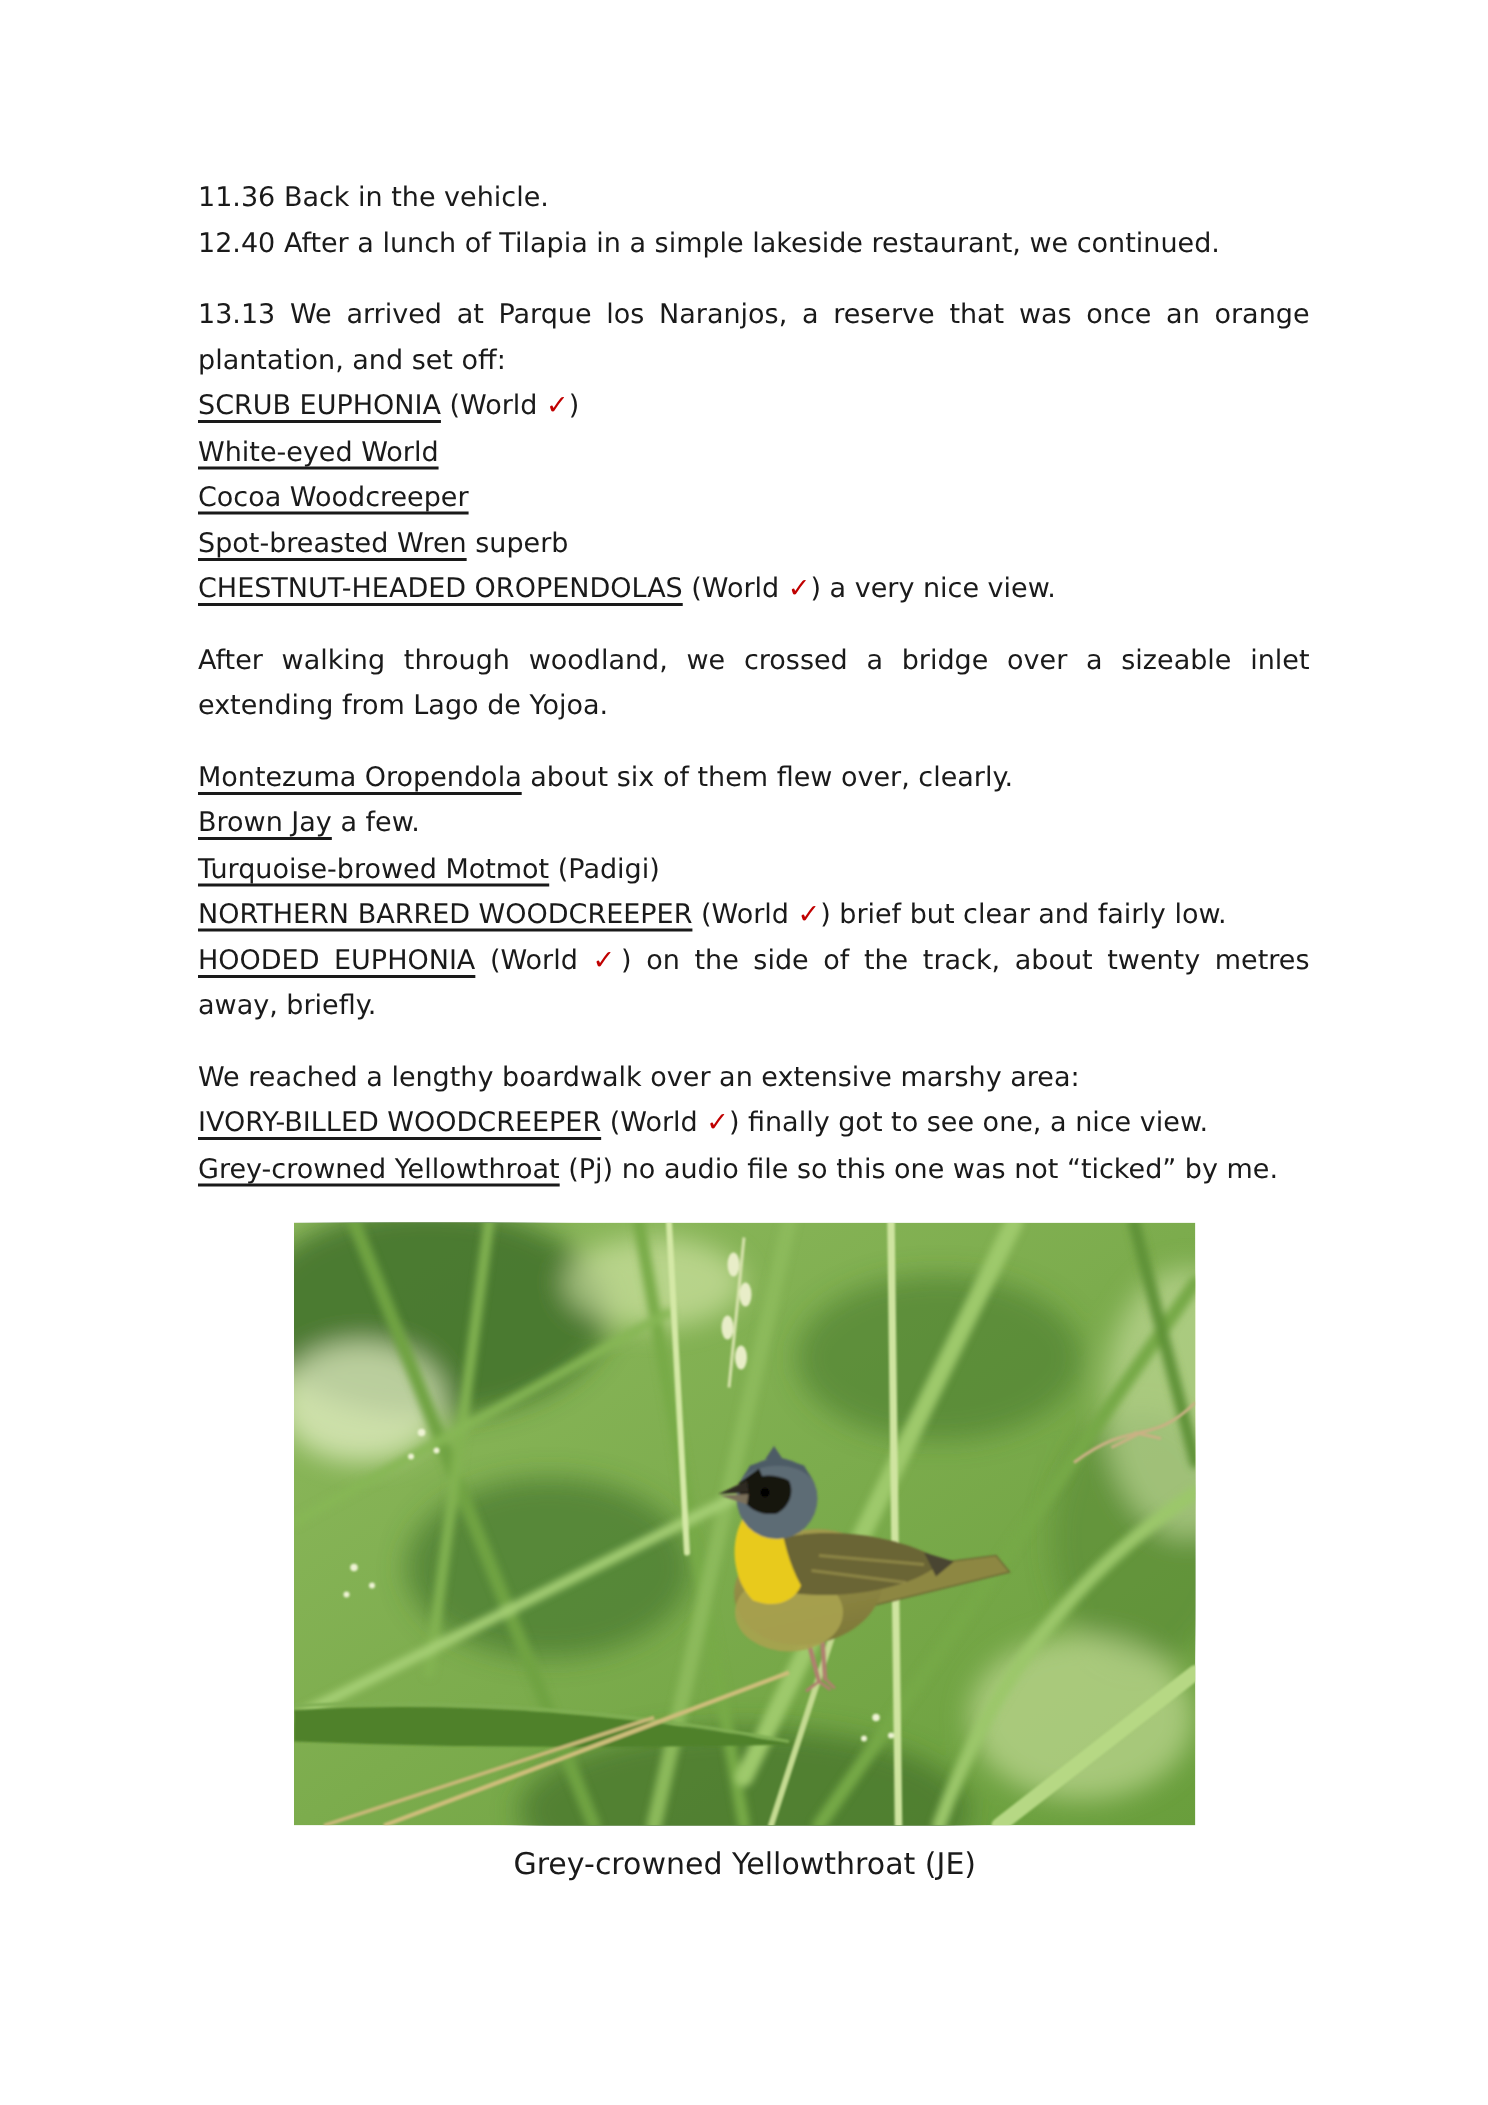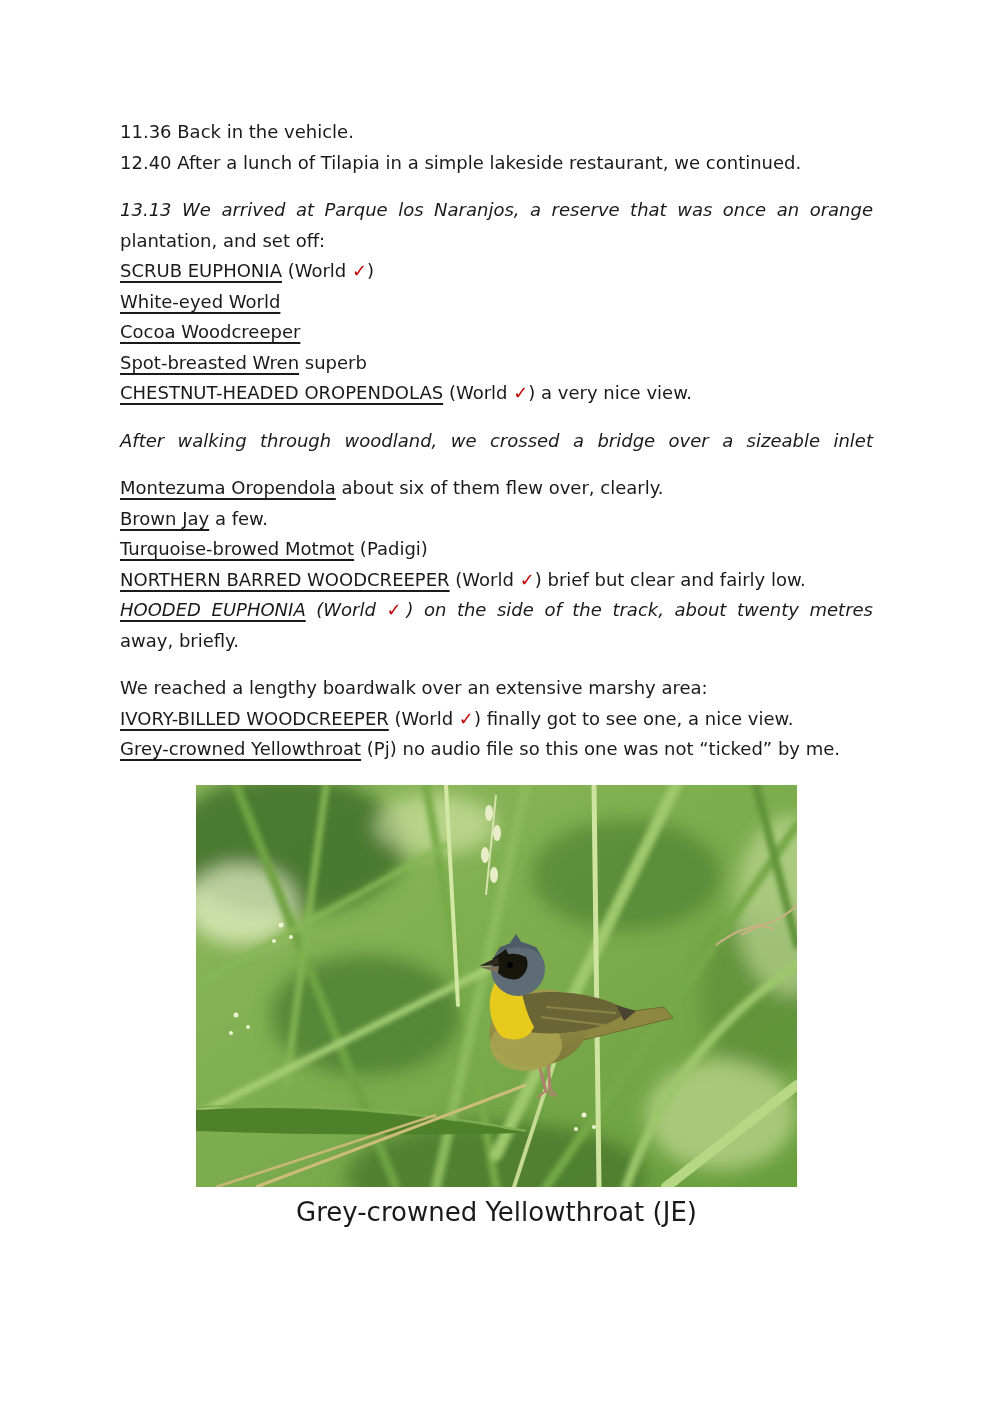--- a/index.html
+++ b/index.html
@@ -6,27 +6,27 @@
   body{
     width:992px;height:1403px;overflow:hidden;position:relative;
     font-family:"DejaVu Sans",sans-serif;color:#1a1a1a;
   }
   .doc{
     padding:117px 119px 0 120px;
     font-size:18px;line-height:30.5px;
   }
   .para{margin:0 0 17px 0;}
   .para:last-child{margin-bottom:0;}
-  .line{white-space:normal;}
-  .line.j{text-align:justify;text-align-last:justify;font-style:italic;}
+  .line{white-space:normal;margin-left:12px;}
+  .line.j{text-align:justify;text-align-last:justify;}
   .u{text-decoration:underline;text-underline-offset:4px;text-decoration-thickness:1.5px;}
   .tick{color:#c00000;font-weight:bold;}
   .photo-block{margin-top:20px;text-align:center;}
   .photo-frame{width:601px;height:402px;margin:0 auto;overflow:hidden;}
-  .caption{margin-top:12px;font-size:26px;line-height:26px;}
+  .caption{margin-top:12px;font-size:20px;line-height:26px;}
 </style>
 </head>
 <body>
 
 <div class="doc">
 
   <div class="para">
     <div class="line"><span>11.36 Back in the vehicle.</span></div>
     <div class="line"><span>12.40 After a lunch of Tilapia in a simple lakeside restaurant, we continued.</span></div>
   </div>
@@ -37,20 +37,21 @@
 
     <div class="line"><span class="u">SCRUB EUPHONIA</span><span> (World </span><span class="tick">✓</span><span>)</span></div>
     <div class="line"><span class="u">White-eyed World</span></div>
     <div class="line"><span class="u">Cocoa Woodcreeper</span></div>
     <div class="line"><span class="u">Spot-breasted Wren</span><span> superb</span></div>
     <div class="line"><span class="u">CHESTNUT-HEADED OROPENDOLAS</span><span> (World </span><span class="tick">✓</span><span>) a very nice view.</span></div>
   </div>
 
   <div class="para">
     <div class="line j"><span>After walking through woodland, we crossed a bridge over a sizeable inlet</span></div>
+    <div class="line"><span>extending from Lago de Yojoa.</span></div>
   </div>
 
   <div class="para">
     <div class="line"><span class="u">Montezuma Oropendola</span><span> about six of them flew over, clearly.</span></div>
     <div class="line"><span class="u">Brown Jay</span><span> a few.</span></div>
     <div class="line"><span class="u">Turquoise-browed Motmot</span><span> (Padigi)</span></div>
     <div class="line"><span class="u">NORTHERN BARRED WOODCREEPER</span><span> (World </span><span class="tick">✓</span><span>) brief but clear and fairly low.</span></div>
     <div class="line j"><span class="u">HOODED EUPHONIA</span><span> (World </span><span class="tick">✓</span><span>) on the side of the track, about twenty metres</span></div>
     <div class="line"><span>away, briefly.</span></div>
   </div>

